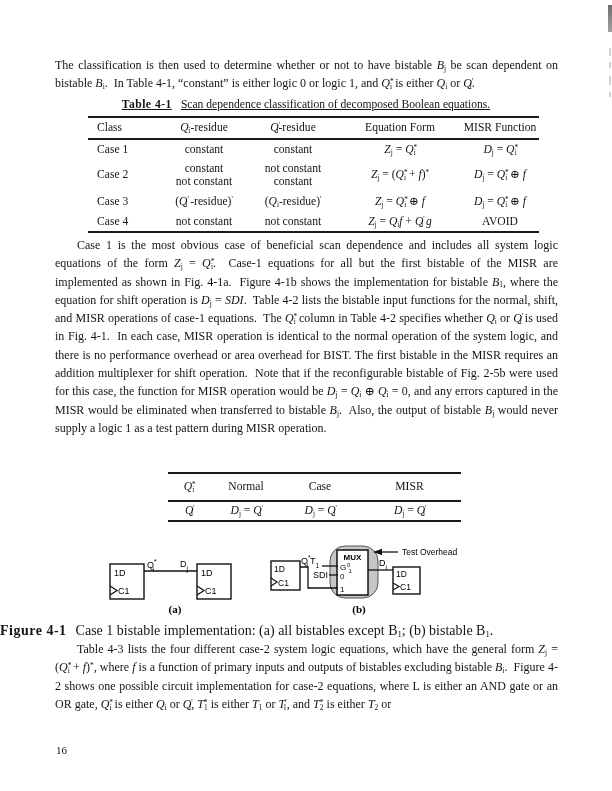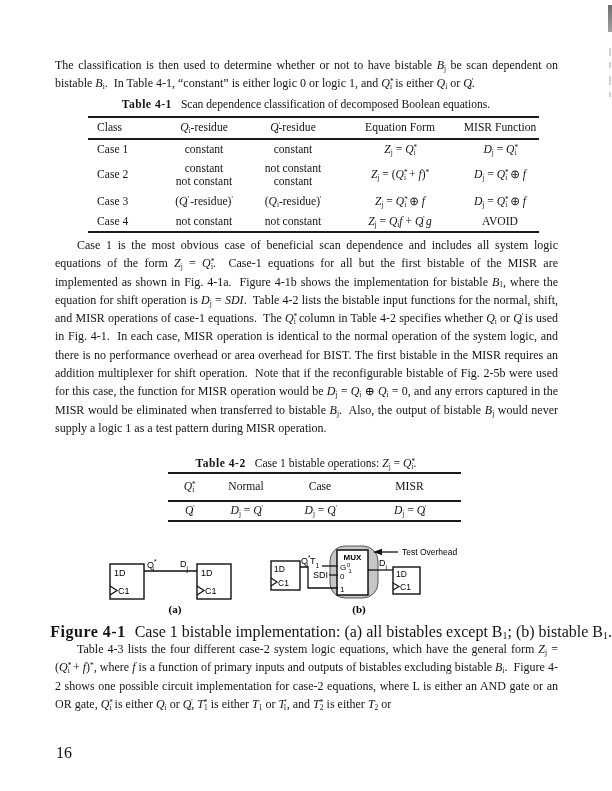--- a/index.html
+++ b/index.html
@@ -8,46 +8,46 @@
     font-family:"Liberation Serif","DejaVu Serif",serif; color:#141414;
     overflow:hidden; margin:0 auto;
   }
   .para { position:absolute; text-align:justify; font-size:12px; line-height:18.3px; }
   .indent { text-indent:22px; }
   sup { position:relative; top:-0.42em; font-size:0.62em; line-height:0; vertical-align:baseline; }
   sub { position:relative; top:0.25em; font-size:0.62em; line-height:0; vertical-align:baseline; }
   sub.t { margin-left:-0.48em; }
   i { font-style:italic; }
 
-  .tbl-title { position:absolute; width:612px; text-align:center; font-size:11.6px; }
+  .tbl-title { position:absolute; width:612px; text-align:center; font-size:11.6px;text-decoration:underline; }
   .tbl-title b { font-weight:bold; margin-right:9px; letter-spacing:0.5px; }
 
   table.tbl { position:absolute; border-collapse:collapse; font-size:11.6px; table-layout:fixed; }
-  table.tbl th, table.tbl td { font-weight:normal; padding:0; text-align:center; vertical-align:middle; line-height:13.5px;font-family:Liberation Serif, serif; }
+  table.tbl th, table.tbl td { font-weight:normal; padding:0; text-align:center; vertical-align:middle; line-height:13.5px; }
   table.t1 { left:88px; top:116px; width:442px; border-top:2.4px solid #1a1a1a; border-bottom:2.4px solid #1a1a1a; }
   table.t1 thead tr { height:22px; border-bottom:2px solid #1a1a1a; }
   table.t1 .c0 { text-align:left; padding-left:9px; }
   table.t1 tr.rA { height:20px;margin-top:16px; }
   table.t1 tr.rB { height:32px; }
   table.t1 tr.rC { height:21px; }
   table.t1 tr.rD { height:20px; }
   .w0{width:64px}.w1{width:86px}.w2{width:92px}.w3{width:122px}.w4{width:78px}
 
   table.t2 { left:168px; top:472px; width:293px; border-top:2.2px solid #1a1a1a; border-bottom:2.2px solid #1a1a1a; }
   table.t2 thead tr { height:28px; border-bottom:2px solid #1a1a1a; }
   table.t2 tbody tr { height:20px; }
   .v0{width:42px}.v1{width:72px}.v2{width:76px}.v3{width:103px}
 
-  .figure-caption { position:absolute; top:623px; width:612px; text-align:right; font-size:16px; }
+  .figure-caption { position:absolute; top:623px; width:612px; text-align:left; font-size:14px; }
   .figure-caption b { font-weight:bold; margin-right:9px; letter-spacing:0.5px; }
 
   .fig { position:absolute; left:95px; top:540px; }
   .sf  { font-family:"Liberation Sans","DejaVu Sans",sans-serif; }
 
-  .page-number { position:absolute; left:56px; top:744px; font-size:16px; }
+  .page-number { position:absolute; left:56px; top:744px; font-size:11px; }
 
   .artifact-main { position:absolute; right:0; top:5px; width:4px; height:27px;
     background:linear-gradient(180deg,#4a4a4a,#8a8a8a); opacity:0.8; }
   .artifact-dash { position:absolute; right:1px; width:2px; background:#999; opacity:0.45; }
 </style>
 </head>
 <body>
 
 <div class="page">
 
@@ -100,23 +100,20 @@
         <td>not constant</td>
         <td>not constant</td>
         <td><i>Z</i><sub>j</sub> = <i>Q</i><sub>i</sub><i>f</i> + <i>Q</i><sup>'</sup><sub class="t">i</sub> <i>g</i></td>
         <td>AVOID</td>
       </tr>
     </tbody>
   </table>
 
   <div class="para indent" style="left:55px; top:236px; width:503px;">Case 1 is the most obvious case of beneficial scan dependence and includes all system logic equations of the form <i>Z</i><sub>j</sub> = <i>Q</i><sup>*</sup><sub class="t">i</sub>.&nbsp; Case-1 equations for all but the first bistable of the MISR are implemented as shown in Fig. 4-1a.&nbsp; Figure 4-1b shows the implementation for bistable <i>B</i><sub>1</sub>, where the equation for shift operation is <i>D</i><sub>j</sub> = <i>SDI</i>.&nbsp; Table 4-2 lists the bistable input functions for the normal, shift, and MISR operations of case-1 equations.&nbsp; The <i>Q</i><sup>*</sup><sub class="t">i</sub> column in Table 4-2 specifies whether <i>Q</i><sub>i</sub> or <i>Q</i><sup>'</sup><sub class="t">i</sub> is used in Fig. 4-1.&nbsp; In each case, MISR operation is identical to the normal operation of the system logic, and there is no performance overhead or area overhead for BIST. The first bistable in the MISR requires an addition multiplexer for shift operation.&nbsp; Note that if the reconfigurable bistable of Fig. 2-5b were used for this case, the function for MISR operation would be <i>D</i><sub>j</sub> = <i>Q</i><sub>i</sub> ⊕ <i>Q</i><sub>i</sub> = 0, and any errors captured in the MISR would be eliminated when transferred to bistable <i>B</i><sub>j</sub>.&nbsp; Also, the output of bistable <i>B</i><sub>j</sub> would never supply a logic 1 as a test pattern during MISR operation.</div>
 
-  <div class="tbl-title" style="top:457px;">
-    <b>Table 4-2</b><span>Case 1 bistable operations: <i>Z</i><sub>j</sub> = <i>Q</i><sup>*</sup><sub class="t">i</sub>.</span>
-  </div>
 
   <table class="tbl t2">
     <thead>
       <tr>
         <th class="v0"><i>Q</i><sup>*</sup><sub class="t">i</sub></th>
         <th class="v1">Normal</th>
         <th class="v2">Case</th>
         <th class="v3">MISR</th>
       </tr>
     </thead>

